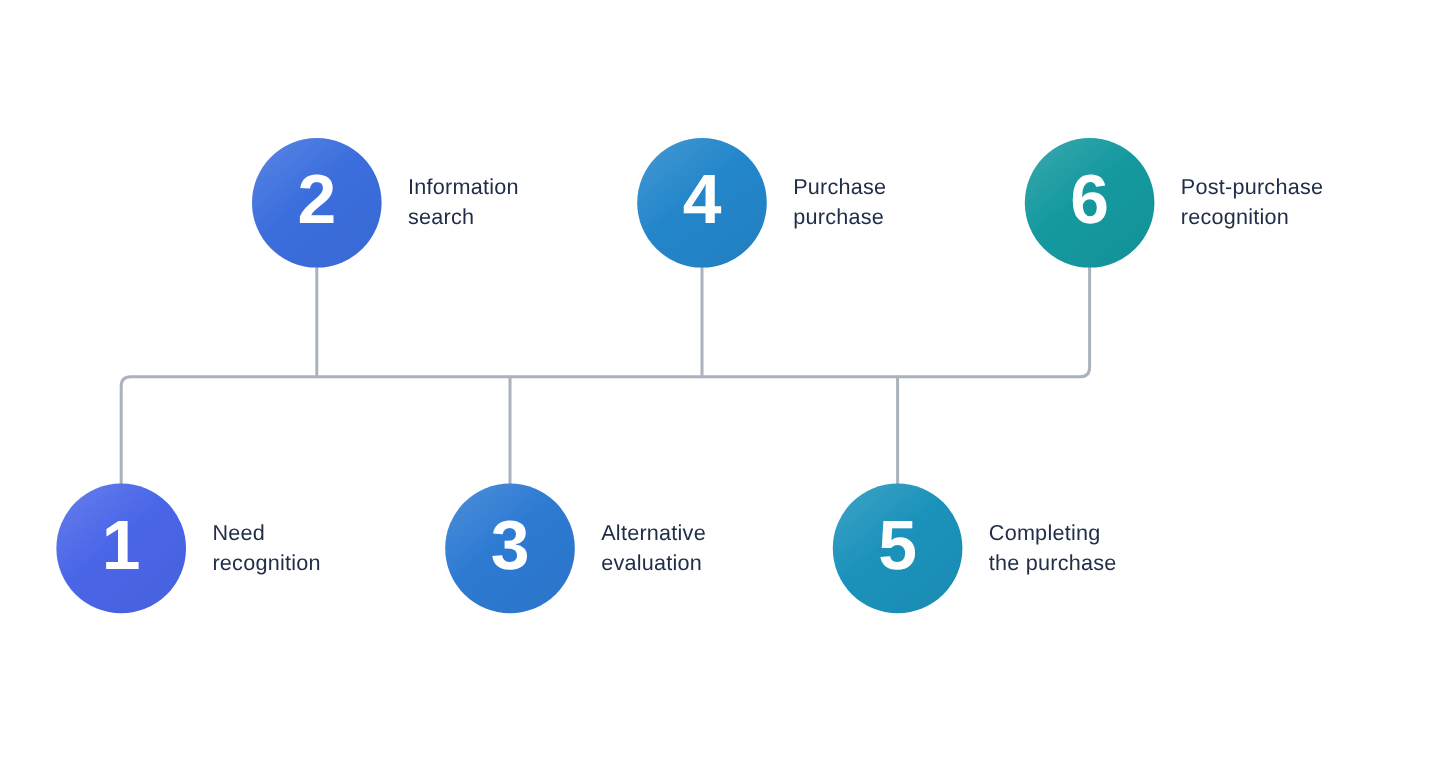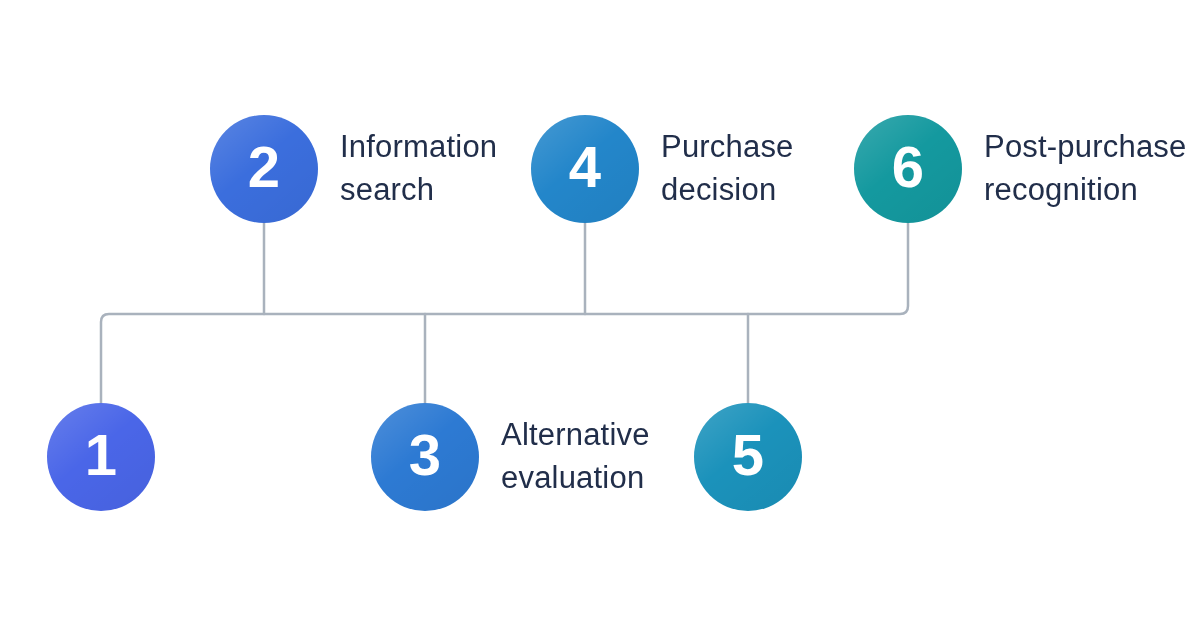--- a/index.html
+++ b/index.html
@@ -53,21 +53,21 @@
   .number {
     position: relative;
     font-size: 58px;
     font-weight: 700;
     line-height: 1;
     color: var(--number-color, #ffffff);
     transform: translateY(-2px);
   }
   .label {
     margin-left: 22px;
-    font-size: 31px;
+    font-size: 18px;
     line-height: 1.38;
     letter-spacing: 0.2px;
     color: var(--label-color, #212e4a);
     white-space: pre-line;
   }
   #step-0 { left: 47px;  top: 403px; }
   #step-1 { left: 210px; top: 115px; }
   #step-2 { left: 371px; top: 403px; }
   #step-3 { left: 531px; top: 115px; }
   #step-4 { left: 694px; top: 403px; }
@@ -83,20 +83,22 @@
     <path d="M264 220 V314" stroke="#a9b2bd"></path>
     <path d="M585 220 V314" stroke="#a9b2bd"></path>
     <path d="M425 314 V405" stroke="#a9b2bd"></path>
     <path d="M748 314 V405" stroke="#a9b2bd"></path>
   </svg>
 
   <div class="step" id="step-0">
     <div class="circle" style="background-color: rgb(74, 102, 232);">
       <span class="number">1</span>
     </div>
+    <div class="label">Need
+recognition</div>
   </div>
 
   <div class="step" id="step-1">
     <div class="circle" style="background-color: rgb(59, 110, 221);">
       <span class="number">2</span>
     </div>
     <div class="label">Information
 search</div>
   </div>
 
@@ -106,27 +108,29 @@
     </div>
     <div class="label">Alternative
 evaluation</div>
   </div>
 
   <div class="step" id="step-3">
     <div class="circle" style="background-color: rgb(35, 134, 202);">
       <span class="number">4</span>
     </div>
     <div class="label">Purchase
-decision</div>
+purchase</div>
   </div>
 
   <div class="step" id="step-4">
     <div class="circle" style="background-color: rgb(27, 146, 187);">
       <span class="number">5</span>
     </div>
+    <div class="label">Completing
+the purchase</div>
   </div>
 
   <div class="step" id="step-5">
     <div class="circle" style="background-color: rgb(20, 153, 159);">
       <span class="number">6</span>
     </div>
     <div class="label">Post-purchase
 recognition</div>
   </div>
 

